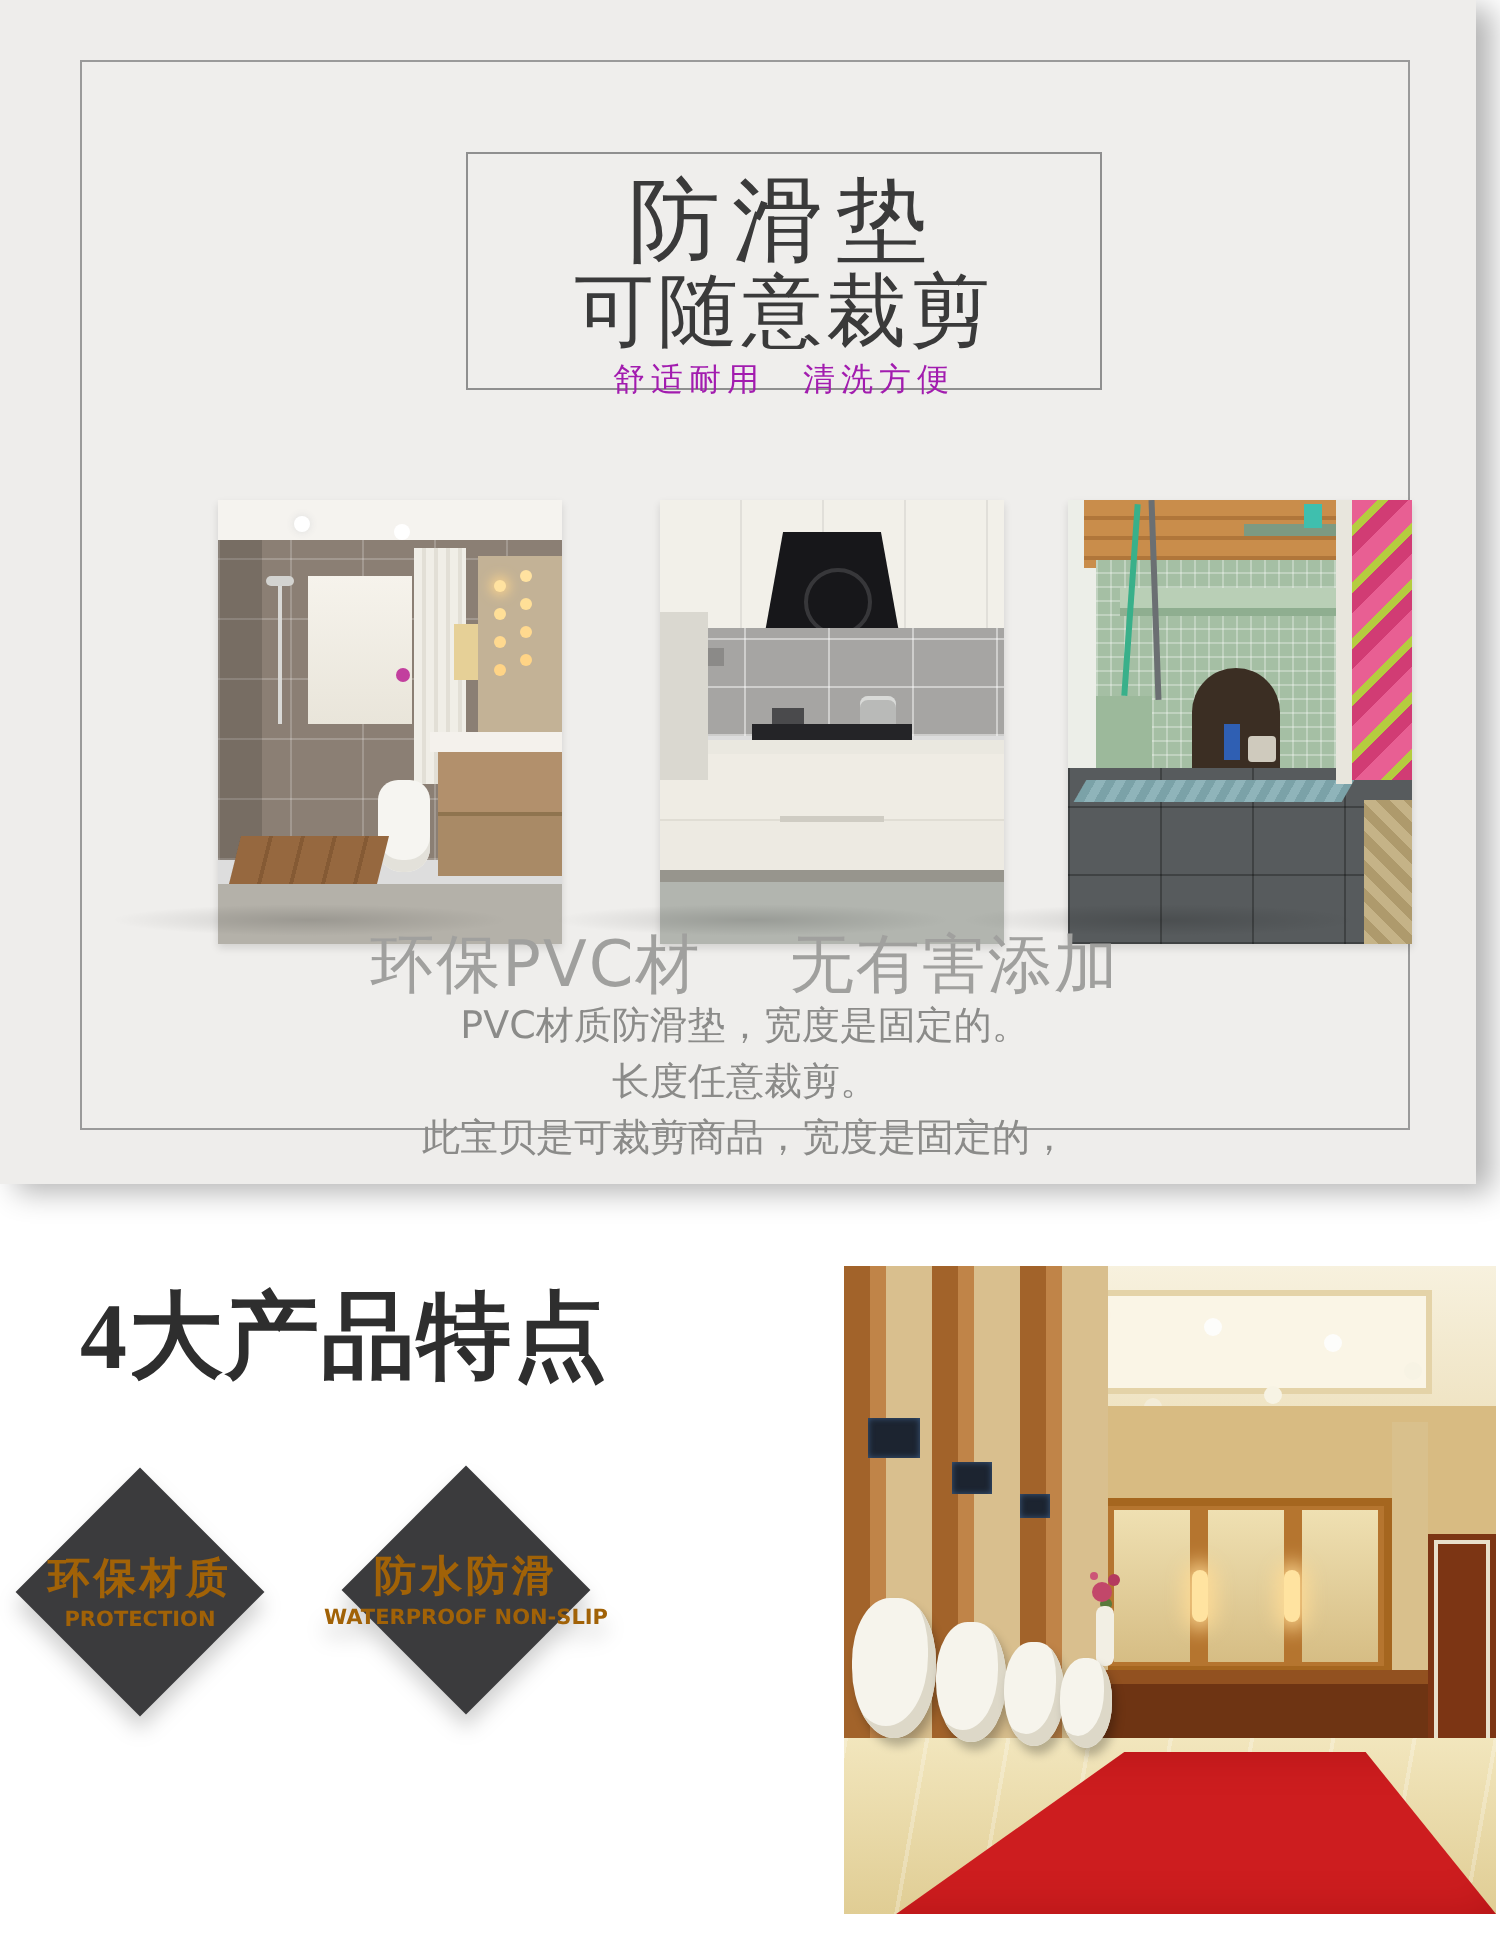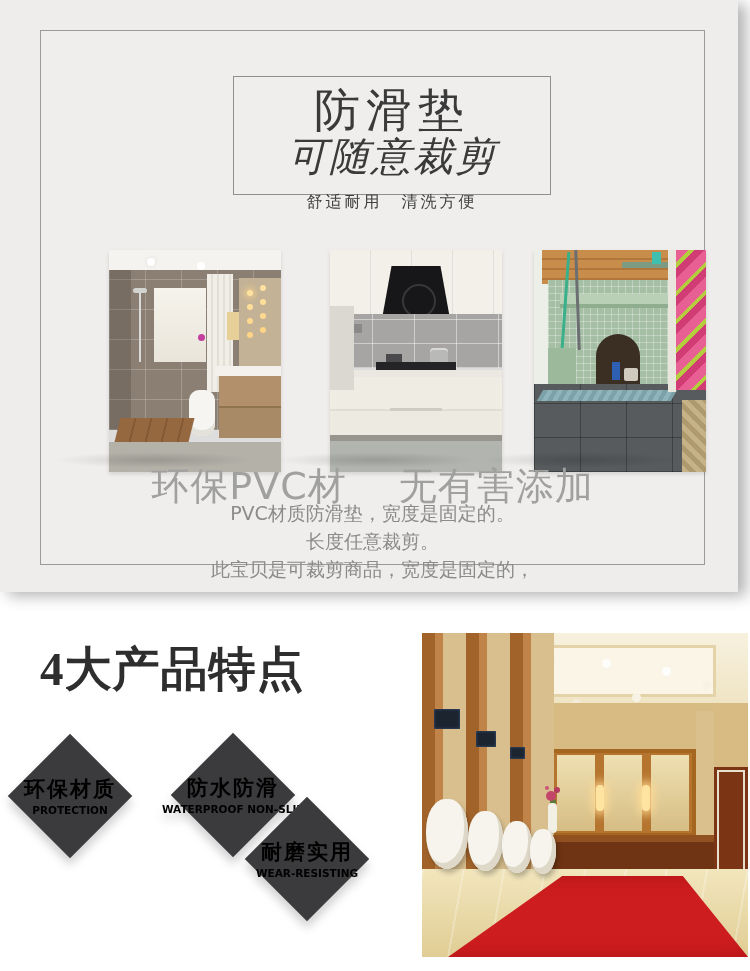--- a/index.html
+++ b/index.html
@@ -11,22 +11,22 @@
   .sheet{left:0;top:0;width:738px;height:592px;background:#eeedeb;
          box-shadow:8px 4px 14px rgba(0,0,0,0.30);}
   .sheet::after{content:"";position:absolute;left:14px;bottom:-8px;width:230px;height:16px;
          background:rgba(0,0,0,0.5);filter:blur(9px);transform:rotate(1.6deg);z-index:-1;}
   .card{left:40px;top:30px;width:663px;height:533px;border:1px solid #9a9a9a;background:#efeeec;}
 
   
   .title-box{left:192px;top:45px;width:316px;height:117px;border:1px solid #8f8f8f;
              text-align:center;color:#3a3a3a;}
   .t1{margin-top:9px;font-size:46px;line-height:48px;font-weight:400;letter-spacing:6px;}
-  .t2{font-size:40px;line-height:44px;font-weight:400;letter-spacing:2px;font-style:italic;}
-  .t3{margin-top:14px;font-size:16px;letter-spacing:3px;color:#404040;}
+  .t2{font-size:40px;line-height:44px;font-weight:400;letter-spacing:2px;}
+  .t3{margin-top:2px;font-size:16px;letter-spacing:3px;color:#a21caf;}
 
   
   .photo{top:203px;width:172px;height:222px;overflow:hidden;background:#ddd;box-shadow:0 2px 4px rgba(0,0,0,0.12);}
   .ph1{left:28px;} .ph2{left:249px;} .ph3{left:453px;}
   .photo-shadow{top:421px;width:200px;height:16px;border-radius:50%;
      background:radial-gradient(ellipse at center,rgba(0,0,0,0.14),rgba(0,0,0,0) 70%);}
   .sh1{left:14px;} .sh2{left:235px;} .sh3{left:439px;}
 
   
   .p1-ceiling{left:0;top:0;width:172px;height:24px;background:#f5f3ef;}
@@ -96,32 +96,32 @@
   .p3-floor{left:0;top:134px;width:172px;height:88px;background:
       repeating-linear-gradient(0deg,rgba(0,0,0,.28) 0 1px,transparent 1px 34px),
       repeating-linear-gradient(90deg,rgba(0,0,0,.28) 0 1px,transparent 1px 46px),#575b5d;}
   .p3-border{left:6px;top:140px;width:134px;height:11px;background:
       repeating-linear-gradient(90deg,#7ba2a8 0 5px,#8fb4ba 5px 10px);transform:skewX(-30deg);}
   .p3-beige{left:148px;top:150px;width:24px;height:72px;background:
       repeating-linear-gradient(45deg,#c5b387 0 5px,#ae9a6c 5px 10px);}
 
   
   .pvc-heading{left:0;top:430px;width:663px;text-align:center;color:#a0a09e;
-      font-size:38px;letter-spacing:1px;}
+      font-size:32px;letter-spacing:1px;}
   .pvc-desc{left:0;top:468px;width:663px;text-align:center;color:#8b8b89;
       font-size:19px;line-height:28px;}
 
   
   .features-heading{left:40px;top:641px;font-family:"Liberation Serif","DejaVu Serif",serif;
       font-weight:900;font-size:47px;line-height:56px;color:#2e2e2e;letter-spacing:1px;}
   .diamond{width:124px;height:124px;filter:drop-shadow(0 7px 5px rgba(0,0,0,0.18));}
   .diamond::before{content:"";position:absolute;inset:18px;background:#3b3b3d;transform:rotate(45deg);}
   .d1{left:8px;top:734px;} .d2{left:171px;top:733px;} .d3{left:96px;top:807px;} .d4{left:245px;top:797px;}
   .d-label{position:absolute;inset:0;display:flex;flex-direction:column;align-items:center;
-      justify-content:center;color:#000000;text-align:center;}
+      justify-content:center;color:#a16207;text-align:center;}
   .d-zh{font-size:21px;font-weight:bold;letter-spacing:2px;line-height:26px;}
   .d-en{font-size:10.5px;font-weight:bold;letter-spacing:0;margin-top:2px;white-space:nowrap;}
 
   
   .p4{left:422px;top:633px;width:326px;height:324px;overflow:hidden;background:#ead9a8;}
   .p4-ceiling{left:0;top:0;width:326px;height:76px;background:linear-gradient(#f7f1de,#efe3c2);}
   .p4-tray{left:62px;top:12px;width:226px;height:46px;border:3px solid #e4d3a8;background:#faf5e6;}
   .p4-lights{left:120px;top:20px;width:9px;height:9px;border-radius:50%;background:#fefefe;
       box-shadow:60px 6px 0 #fdfdfb,120px 14px 0 #fdfdfb,160px 28px 0 #f7f3e4,90px 40px 0 #f7f3e4,30px 46px 0 #f3ecd8,0 0 5px #dcc;}
   .p4-backwall{left:0;top:70px;width:326px;height:152px;background:#d8bb82;}
@@ -247,26 +247,20 @@
       <div class="d-zh">环保材质</div>
       <div class="d-en">PROTECTION</div>
     </div>
   </div>
   <div class="abs diamond d2">
     <div class="d-label">
       <div class="d-zh">防水防滑</div>
       <div class="d-en">WATERPROOF NON-SLIP</div>
     </div>
   </div>
-  <div class="abs diamond d4">
-    <div class="d-label">
-      <div class="d-zh">耐磨实用</div>
-      <div class="d-en">WEAR-RESISTING</div>
-    </div>
-  </div>
 
   <figure class="abs p4" style="margin:0;">
     <div class="abs p4-ceiling"></div>
     <div class="abs p4-tray"></div>
     <div class="abs p4-lights"></div>
     <div class="abs p4-backwall"></div>
     <div class="abs p4-mirrors">
       <div class="abs p4-mirror-pane m1"></div>
       <div class="abs p4-mirror-pane m2"></div>
       <div class="abs p4-mirror-pane m3"></div>

